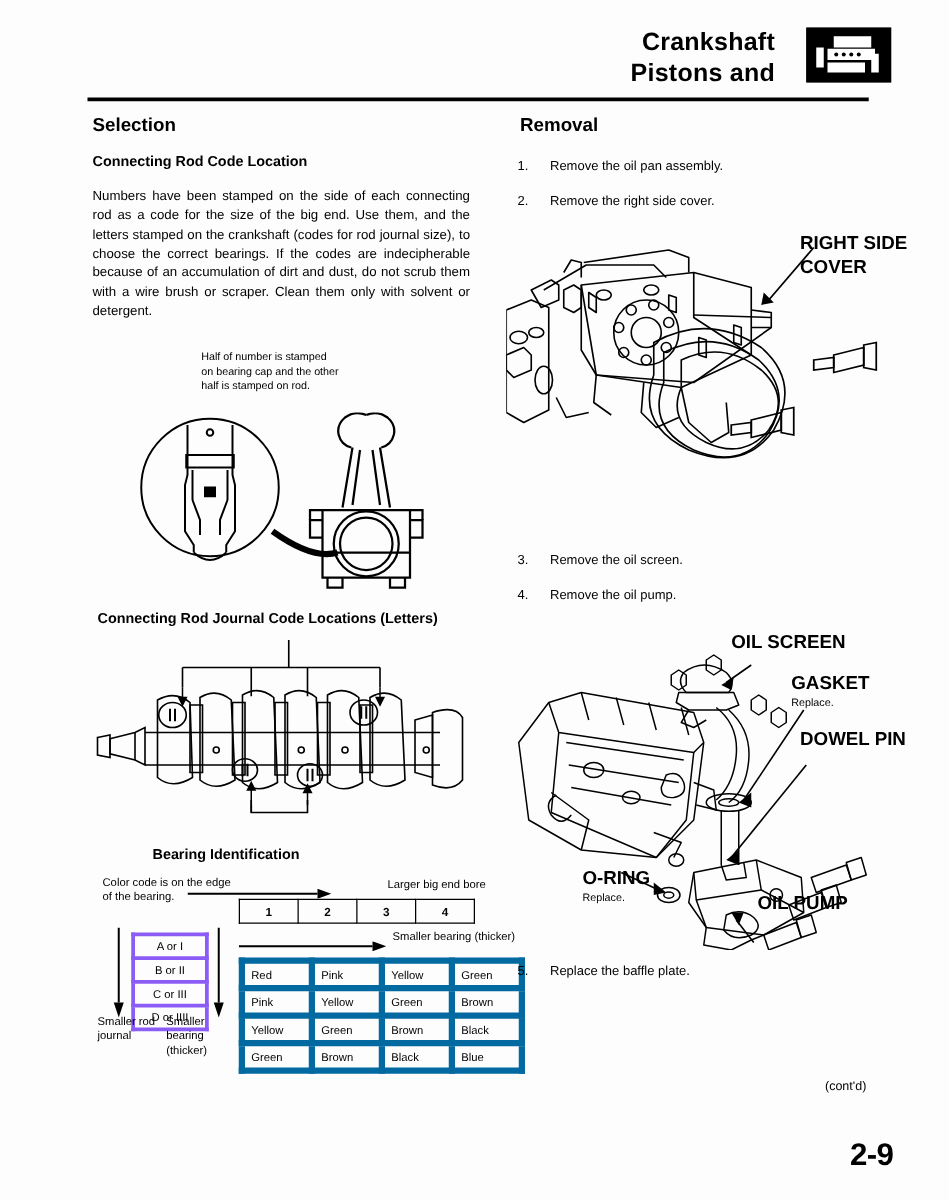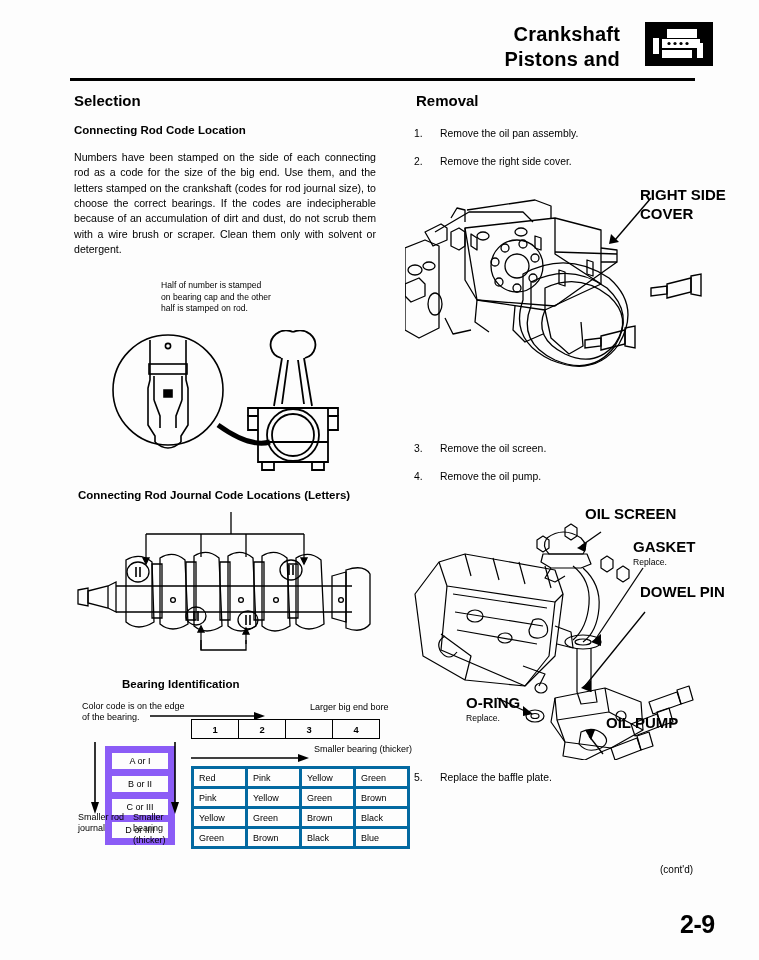--- a/index.html
+++ b/index.html
@@ -112,41 +112,41 @@
   
   #arrow-mid     { position:absolute; left:191px; top:748px; width:118px; height:8px; }
   #arrow-mid-cap { position:absolute; left:314px; top:744px; }
 
   
   #letter-table {
     position:absolute; left:105px; top:746px;
     border-collapse: collapse;
   }
   #letter-table td {
-    border:7px solid #8b5cf6;
+    border:3px solid #8b5cf6;
     width:54px; height:14px;
     text-align:center;
     font-size:9px;
   }
 
   
   .v-arrow { position:absolute; width:10px; }
   #v-arrow-left  { left:90px;  top:742px; height:72px; }
   #v-arrow-right { left:170px; top:742px; height:72px; }
 
   #cap-left  { position:absolute; left:78px;  top:812px; width:55px; }
   #cap-right { position:absolute; left:133px; top:812px; width:62px; }
 
   
   #color-table {
     position:absolute; left:191px; top:766px;
     border-collapse: collapse;
   }
   #color-table td {
-    border:3px solid #0369a1;
+    border:5px solid #0369a1;
     width:45px; height:15px;
     padding-left:5px;
     font-size:9px;
     text-align:left;
   }
 
   
   #rem-heading { position:absolute; left:416px; top:92px; }
 
   .step {

